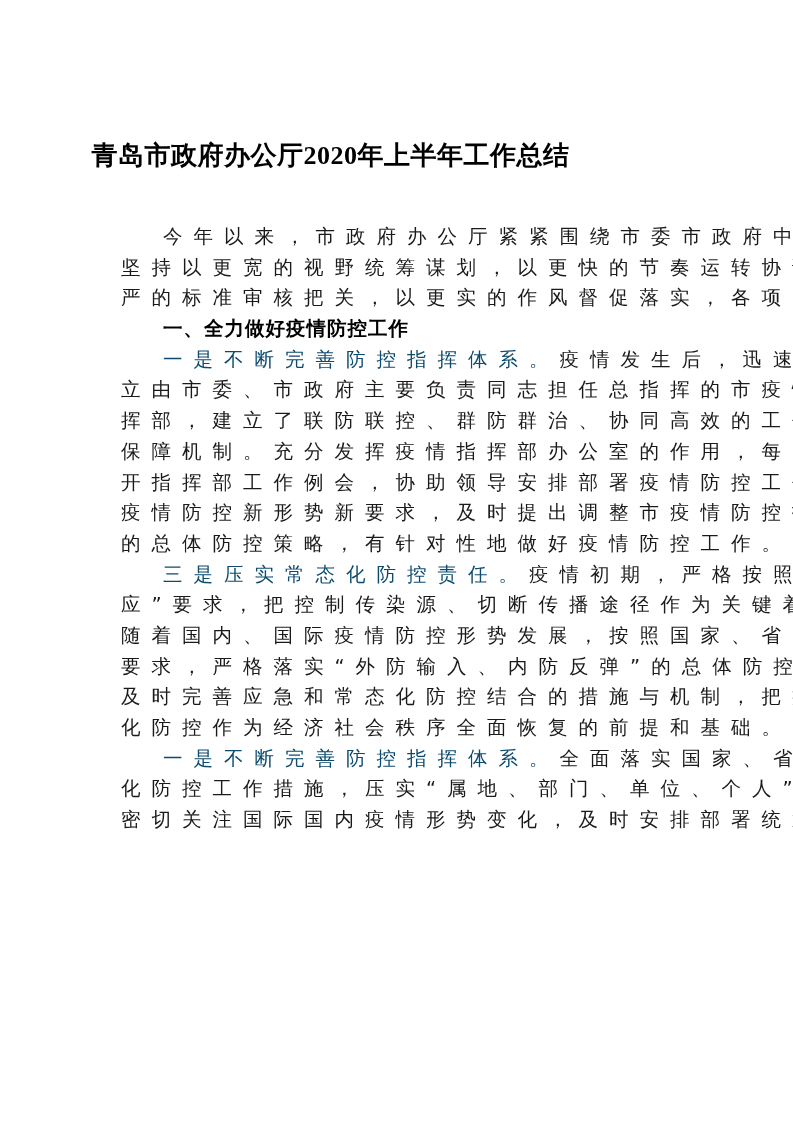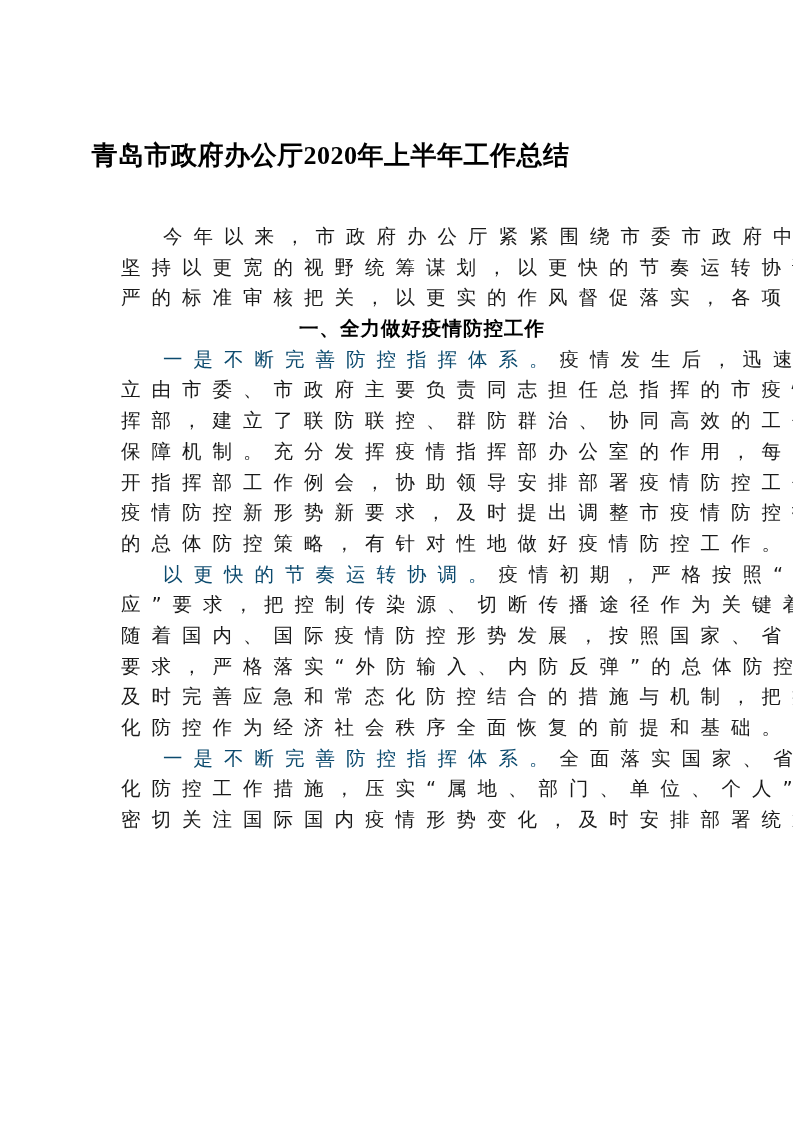--- a/index.html
+++ b/index.html
@@ -10,21 +10,21 @@
     font-family: "Liberation Serif", "DejaVu Serif", serif;
     font-weight: bold; font-size: 26px; color: #000; letter-spacing: 0.5px;
   }
   .body-text {
     position: absolute; left: 121px; top: 222px; width: 560px;
     font-family: "DejaVu Sans", "Liberation Sans", sans-serif;
     font-size: 19.5px; color: #1a1a1a; letter-spacing: 11px;
   }
   .line { height: 30.7px; line-height: 30.7px; white-space: nowrap; }
   .indent { padding-left: 42px; }
-  .heading { font-weight: bold; color: #000; letter-spacing: 1px; text-align: center; }
+  .heading { font-weight: bold; color: #000; letter-spacing: 1px; }
   .lead { color: #0c4a6e; }
 </style>
 </head>
 <body>
 
 <div class="page">
   <div class="title">青岛市政府办公厅2020年上半年工作总结</div>
 
   <div class="body-text">
     <div class="line indent">今年以来，市政府办公厅紧紧围绕市委市政府中心工作，</div>
@@ -34,21 +34,21 @@
     <div class="line indent heading">一、全力做好疫情防控工作</div>
 
     <div class="line indent"><span class="lead">一是不断完善防控指挥体系。</span><span>疫情发生后，迅速协调成</span></div>
     <div class="line">立由市委、市政府主要负责同志担任总指挥的市疫情防控指</div>
     <div class="line">挥部，建立了联防联控、群防群治、协同高效的工作机制和</div>
     <div class="line">保障机制。充分发挥疫情指挥部办公室的作用，每日筹备召</div>
     <div class="line">开指挥部工作例会，协助领导安排部署疫情防控工作。根据</div>
     <div class="line">疫情防控新形势新要求，及时提出调整市疫情防控指挥部工</div>
     <div class="line">的总体防控策略，有针对性地做好疫情防控工作。</div>
 
-    <div class="line indent"><span class="lead">以更快的节奏运转协调。</span><span>疫情初期，严格按照“一级响</span></div>
+    <div class="line indent"><span class="lead">三是压实常态化防控责任。</span><span>疫情初期，严格按照“一级响</span></div>
     <div class="line">应”要求，把控制传染源、切断传播途径作为关键着力点。</div>
     <div class="line">随着国内、国际疫情防控形势发展，按照国家、省、市部署</div>
     <div class="line">要求，严格落实“外防输入、内防反弹”的总体防控策略，</div>
     <div class="line">及时完善应急和常态化防控结合的措施与机制，把疫情常态</div>
     <div class="line">化防控作为经济社会秩序全面恢复的前提和基础。</div>
 
     <div class="line indent"><span class="lead">一是不断完善防控指挥体系。</span><span>全面落实国家、省疫情常态</span></div>
     <div class="line">化防控工作措施，压实“属地、部门、单位、个人”责任。</div>
     <div class="line">密切关注国际国内疫情形势变化，及时安排部署统筹推进疫</div>
   </div>

